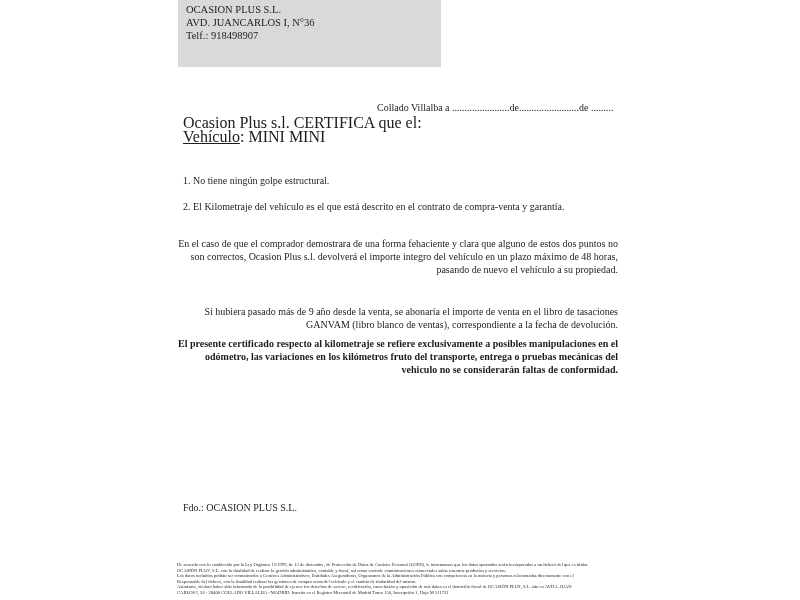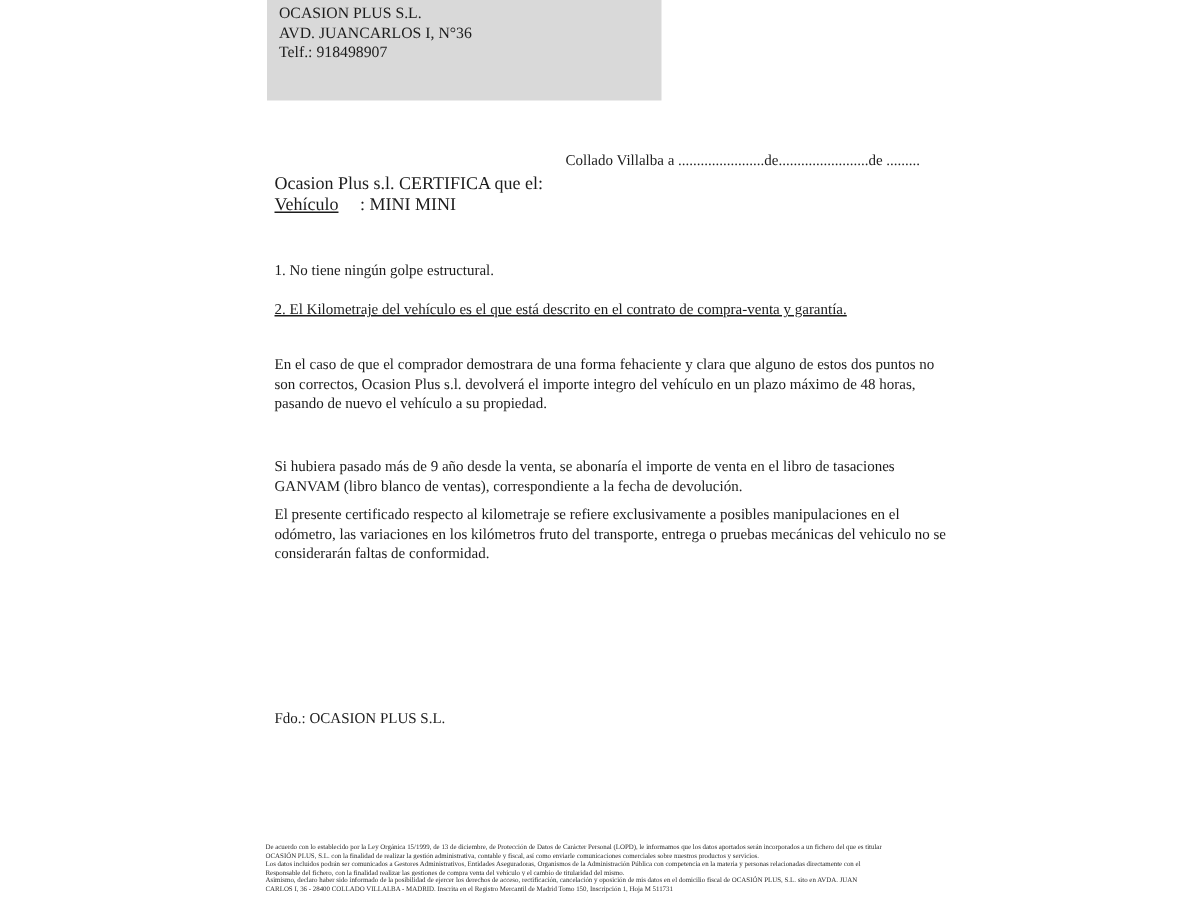--- a/index.html
+++ b/index.html
@@ -35,53 +35,53 @@
     left: 377px;
     top: 88px;
     font-size: 10px;
     white-space: nowrap;
     margin-top: 14px;
   }
   .certifica {
     position: absolute;
     left: 183px;
     top: 116px;
-    font-size: 12px;
+    font-size: 16px;
     line-height: 13.5px;
   }
   .field-row { white-space: nowrap; }
   .field-label {
     display: inline-block;
     width: 57px;
     text-decoration: underline;
   }
   .clause {
     position: absolute;
     left: 183px;
     font-size: 10px;
     white-space: nowrap;
   }
   .clause-1 { top: 175px; }
-  .clause-2 { top: 201px; text-decoration: underline; }
+  .clause-2 { top: 201px; }
   .para {
     position: absolute;
-    left: 183px;
+    left: 169px;
     width: 449px;
     font-size: 10px;
     line-height: 13.2px;
-    text-align: left;
+    text-align: right;
   }
   .para-1 { top: 237px; }
   .para-2 { top: 283px; }
   .para-3 { top: 305px; }
-  .para-4 { top: 337px; }
+  .para-4 { top: 337px; font-weight: bold; }
   .signature {
     position: absolute;
     left: 183px;
-    top: 474px;
+    top: 502px;
     font-size: 10px;
     white-space: nowrap;
   }
   .legal {
     position: absolute;
     left: 177px;
     top: 562px;
     width: 470px;
     font-size: 4.6px;
     line-height: 5.6px;

